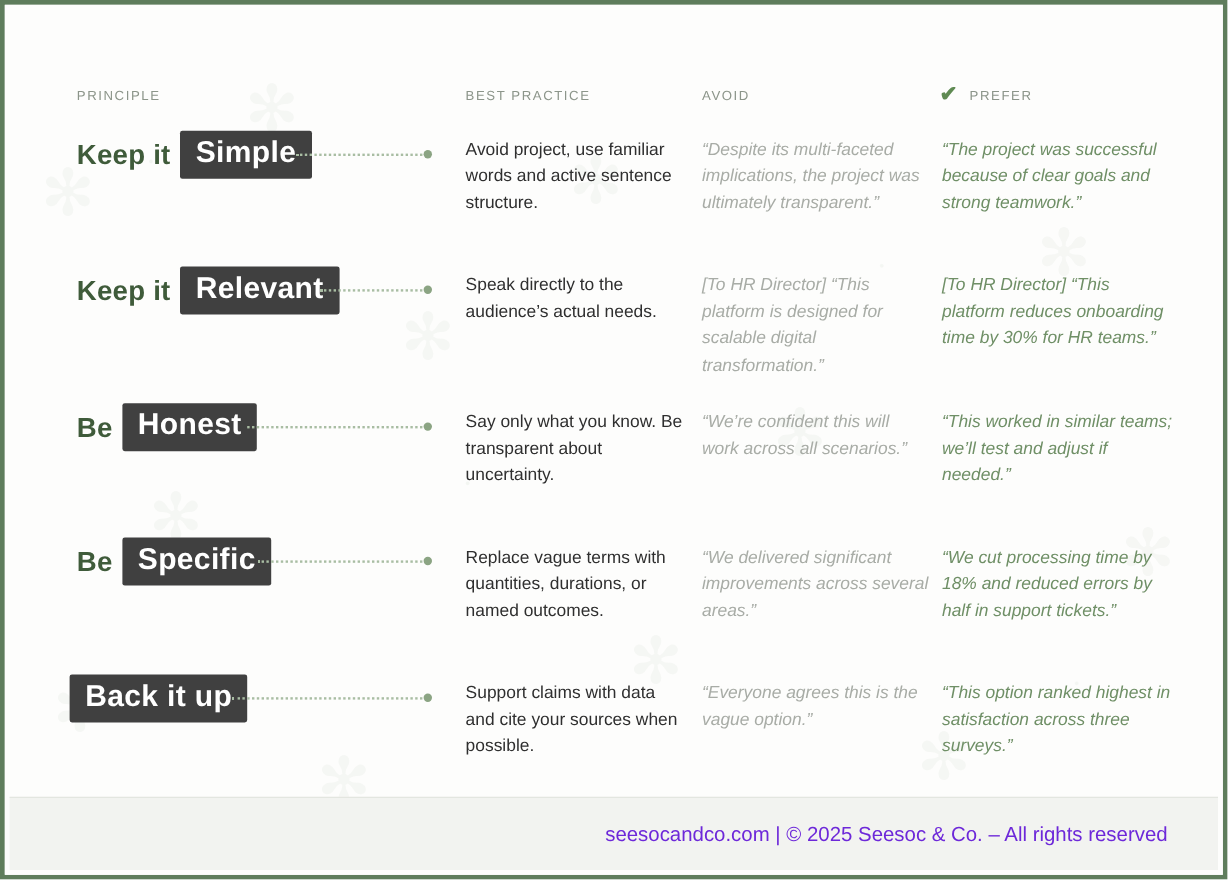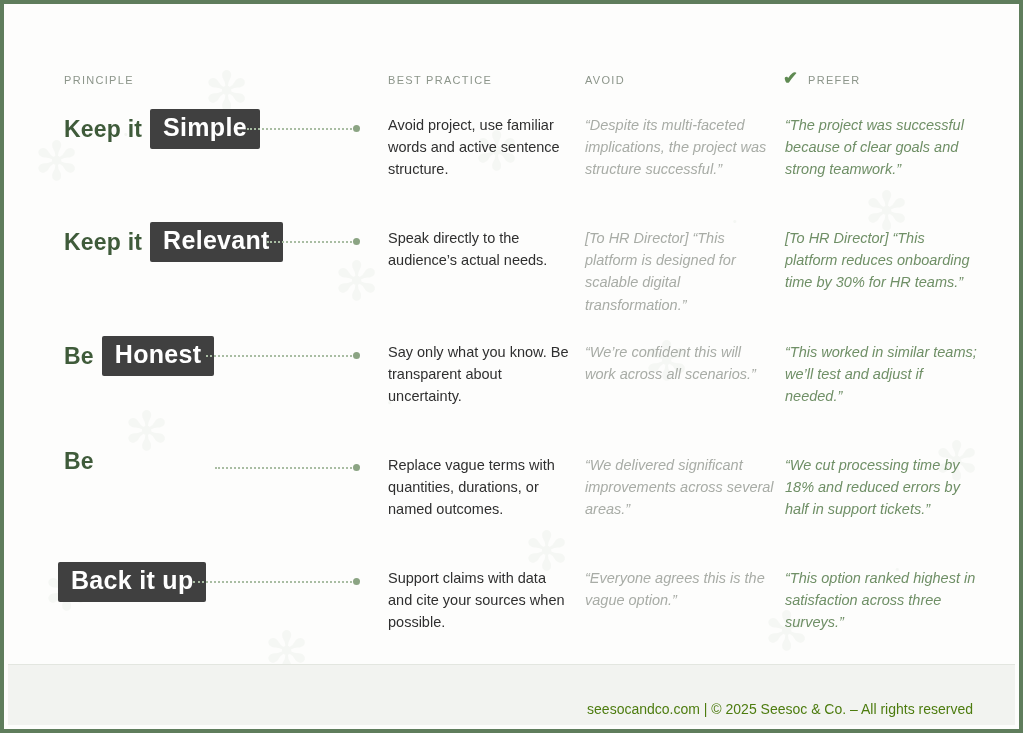--- a/index.html
+++ b/index.html
@@ -151,23 +151,23 @@
     position: absolute;
     left: 42px;
     top: 21px;
     font-size: 13.5px;
     color: #9aa197;
   }
   .footer-left b { color: #6c7668; }
   .footer-right {
     position: absolute;
     right: 42px;
-    top: 36px;
-    font-size: 14px;
-    color: #4d7c0f;
+    top: 21px;
+    font-size: 17px;
+    color: #6d28d9;
   }
 </style>
 </head>
 <body>
 
 <div class="page">
   <div class="canvas"></div>
 
   <div class="watermarks">
     <div class="wm" style="left:30px;  top:130px;">✻</div>
@@ -191,21 +191,21 @@
   <div class="col-head head-prefer">PREFER</div>
 
   <div class="row" style="top:0;">
     <div class="principle" style="top:105px;">
       <span class="lead">Keep it</span>
       <span class="tag">Simple</span>
     </div>
     <div class="connector" style="left:243px; top:124px; width:105px;"></div>
     <div class="connector-dot" style="left:349px; top:121px;"></div>
     <div class="cell cell-best" style="top:110px;">Avoid project, use familiar words and active sentence structure.</div>
-    <div class="cell cell-avoid" style="top:110px;">“Despite its multi-faceted implications, the project was structure successful.”</div>
+    <div class="cell cell-avoid" style="top:110px;">“Despite its multi-faceted implications, the project was ultimately transparent.”</div>
     <div class="cell cell-prefer" style="top:110px;">“The project was successful because of clear goals and strong teamwork.”</div>
   </div>
 
   <div class="row" style="top:0;">
     <div class="principle" style="top:218px;">
       <span class="lead">Keep it</span>
       <span class="tag">Relevant</span>
     </div>
     <div class="connector" style="left:263px; top:237px; width:85px;"></div>
     <div class="connector-dot" style="left:349px; top:234px;"></div>
@@ -222,20 +222,21 @@
     <div class="connector" style="left:202px; top:351px; width:146px;"></div>
     <div class="connector-dot" style="left:349px; top:348px;"></div>
     <div class="cell cell-best" style="top:337px;">Say only what you know. Be transparent about uncertainty.</div>
     <div class="cell cell-avoid" style="top:337px;">“We’re confident this will work across all scenarios.”</div>
     <div class="cell cell-prefer" style="top:337px;">“This worked in similar teams; we’ll test and adjust if needed.”</div>
   </div>
 
   <div class="row" style="top:0;">
     <div class="principle" style="top:444px;">
       <span class="lead">Be</span>
+      <span class="tag">Specific</span>
     </div>
     <div class="connector" style="left:211px; top:463px; width:137px;"></div>
     <div class="connector-dot" style="left:349px; top:460px;"></div>
     <div class="cell cell-best" style="top:450px;">Replace vague terms with quantities, durations, or named outcomes.</div>
     <div class="cell cell-avoid" style="top:450px;">“We delivered significant improvements across several areas.”</div>
     <div class="cell cell-prefer" style="top:450px;">“We cut processing time by 18% and reduced errors by half in support tickets.”</div>
   </div>
 
   <div class="row" style="top:0;">
     <div class="principle" style="top:558px; left:54px;">

